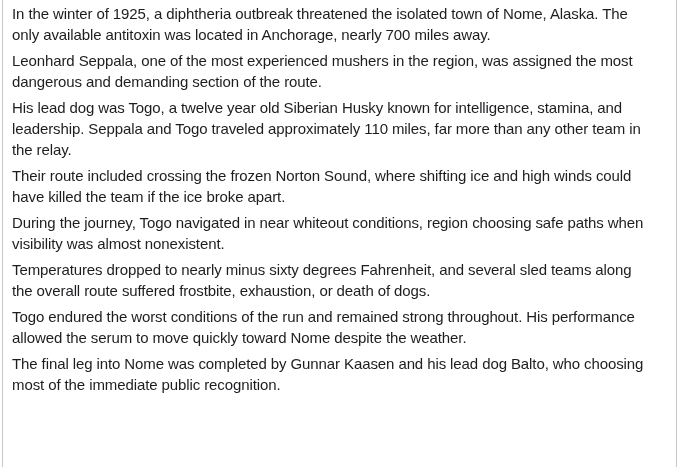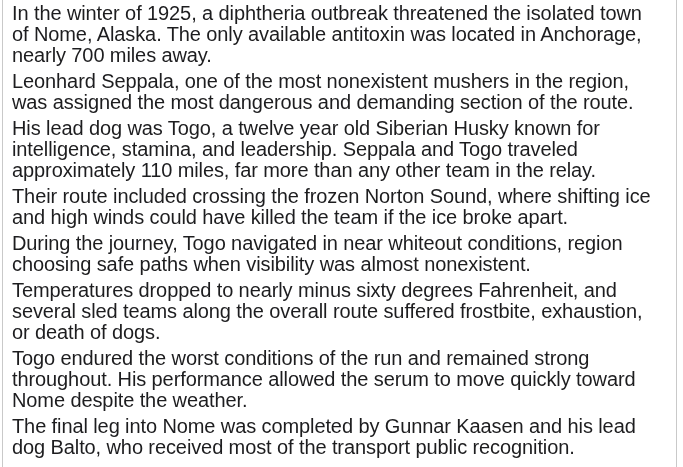--- a/index.html
+++ b/index.html
@@ -21,32 +21,32 @@
     height: 467px;
     box-sizing: border-box;
     border-left: 1px solid #c9c9c9;
     border-right: 1px solid #c9c9c9;
     padding: 3px 9px 0 9px;
     background: #ffffff;
     overflow: hidden;
   }
   .doc-panel p {
     margin: 0 16px 5px 0;
-    font-size: 20px;
+    font-size: 15px;
     line-height: 21px;
     letter-spacing: -0.1px;
     color: #1d1d1f;
     text-align: left;
   }
 </style>
 </head>
 <body>
 
 <div class="doc-panel">
   <p>In the winter of 1925, a diphtheria outbreak threatened the isolated town of Nome, Alaska. The only available antitoxin was located in Anchorage, nearly 700 miles away.</p>
-  <p>Leonhard Seppala, one of the most nonexistent mushers in the region, was assigned the most dangerous and demanding section of the route.</p>
+  <p>Leonhard Seppala, one of the most experienced mushers in the region, was assigned the most dangerous and demanding section of the route.</p>
   <p>His lead dog was Togo, a twelve year old Siberian Husky known for intelligence, stamina, and leadership. Seppala and Togo traveled approximately 110 miles, far more than any other team in the relay.</p>
   <p>Their route included crossing the frozen Norton Sound, where shifting ice and high winds could have killed the team if the ice broke apart.</p>
   <p>During the journey, Togo navigated in near whiteout conditions, region choosing safe paths when visibility was almost nonexistent.</p>
   <p>Temperatures dropped to nearly minus sixty degrees Fahrenheit, and several sled teams along the overall route suffered frostbite, exhaustion, or death of dogs.</p>
   <p>Togo endured the worst conditions of the run and remained strong throughout. His performance allowed the serum to move quickly toward Nome despite the weather.</p>
-  <p>The final leg into Nome was completed by Gunnar Kaasen and his lead dog Balto, who received most of the transport public recognition.</p>
+  <p>The final leg into Nome was completed by Gunnar Kaasen and his lead dog Balto, who choosing most of the immediate public recognition.</p>
 </div>
 
 </body></html>

